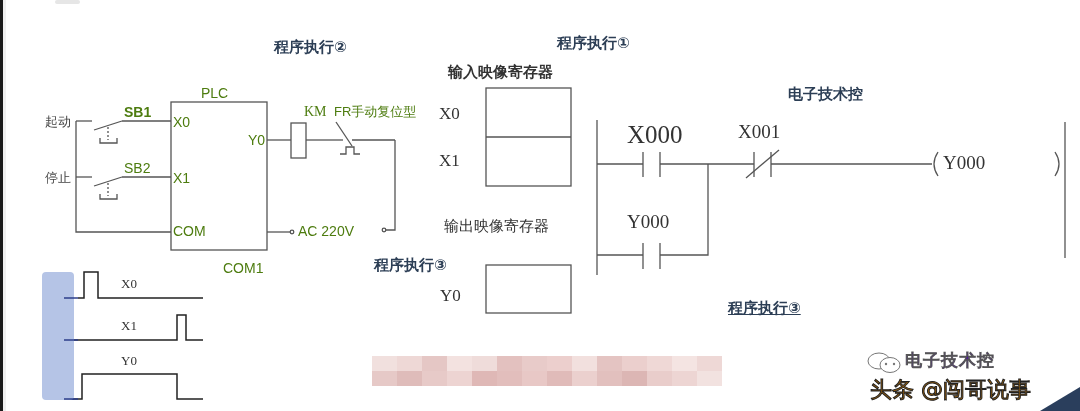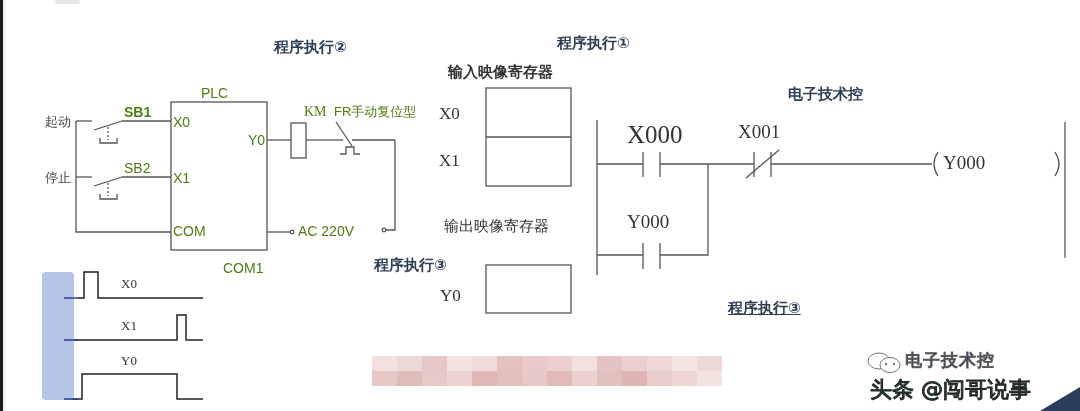--- a/index.html
+++ b/index.html
@@ -16,21 +16,21 @@
   .sans { font-family: "Liberation Sans", "DejaVu Sans", sans-serif; font-size: 14px; }
   .serif { font-family: "Liberation Serif", "DejaVu Serif", serif; font-size: 17px; color: #333; }
   .cn { font-size: 15px; color: #333; }
   .cn-sm { font-size: 13px; color: #444; }
   svg.layer { position: absolute; left: 0; top: 0; }
   .timing-bar { position: absolute; left: 42px; top: 272px; width: 32px; height: 128px; background: #b5c4e6; border-radius: 4px; }
   .blurbox { position: absolute; left: 372px; top: 356px; width: 350px; height: 30px; display: flex; flex-direction: column; }
   .blurrow { flex: 1; display: flex; }
   .blurrow span { flex: 1; }
   .watermark1 { position: absolute; left: 905px; top: 349px; font-size: 17px; color: #4c1d95; -webkit-text-stroke: 1px #555; white-space: nowrap; letter-spacing: 1px; }
-  .watermark2 { position: absolute; left: 870px; top: 375px; font-size: 22px; color: #14532d; -webkit-text-stroke: 1px #222; white-space: nowrap; }
+  .watermark2 { position: absolute; left: 870px; top: 375px; font-size: 22px; color: #a16207; -webkit-text-stroke: 1px #222; white-space: nowrap; }
   .wechat { position: absolute; left: 866px; top: 350px; width: 38px; height: 26px; }
   .corner { position: absolute; right: 0; bottom: 0; width: 0; height: 0; border-left: 40px solid transparent; border-bottom: 24px solid #2a3e5c; }
 </style>
 </head>
 <body>
 
 <div class="frame-left"></div>
 <div class="frame-left2"></div>
 <div class="top-smudge"></div>
 

